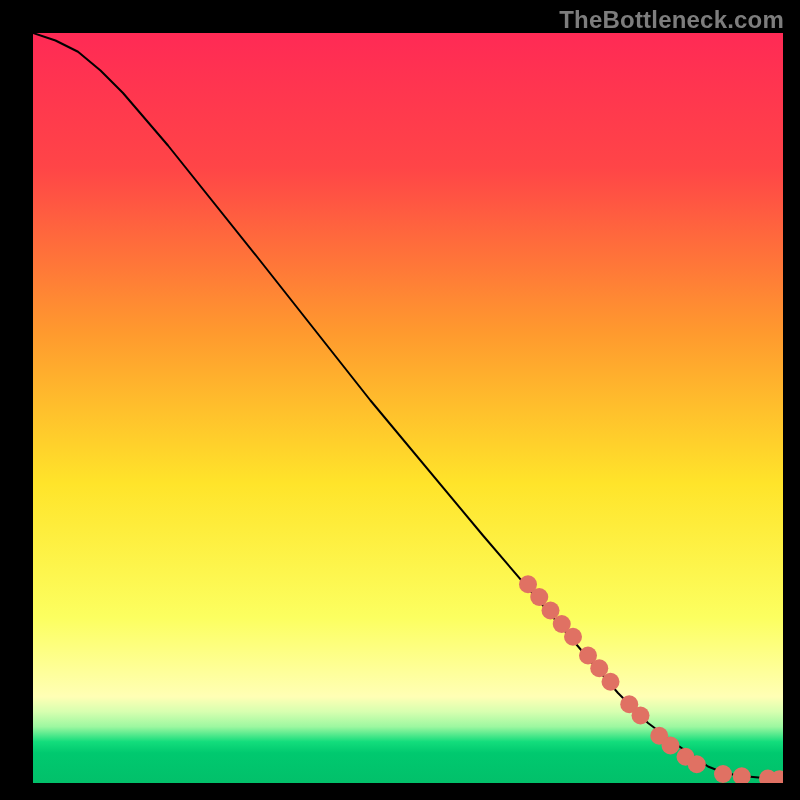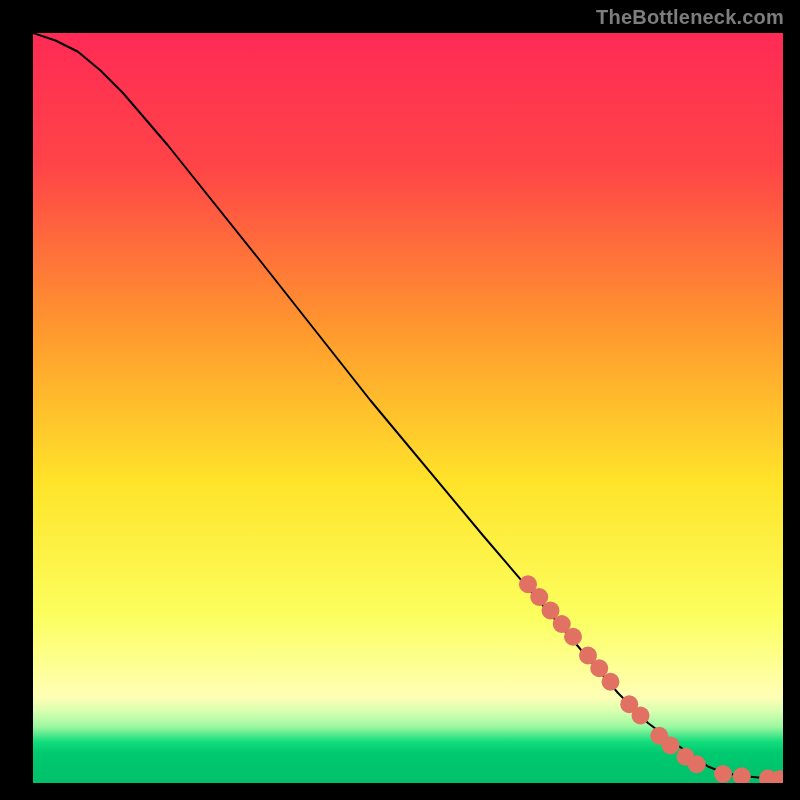--- a/index.html
+++ b/index.html
@@ -22,21 +22,21 @@
     top: 33px;
     width: 750px;
     height: 750px;
     overflow: hidden;
   }
   .watermark {
     position: absolute;
     top: 6px;
     right: 16px;
     color: #7d7d7d;
-    font-size: 20px;
+    font-size: 24px;
     font-weight: 600;
     letter-spacing: 0.2px;
     user-select: none;
   }
   svg { display: block; }
 </style>
 </head>
 <body>
 
 <div class="stage">

